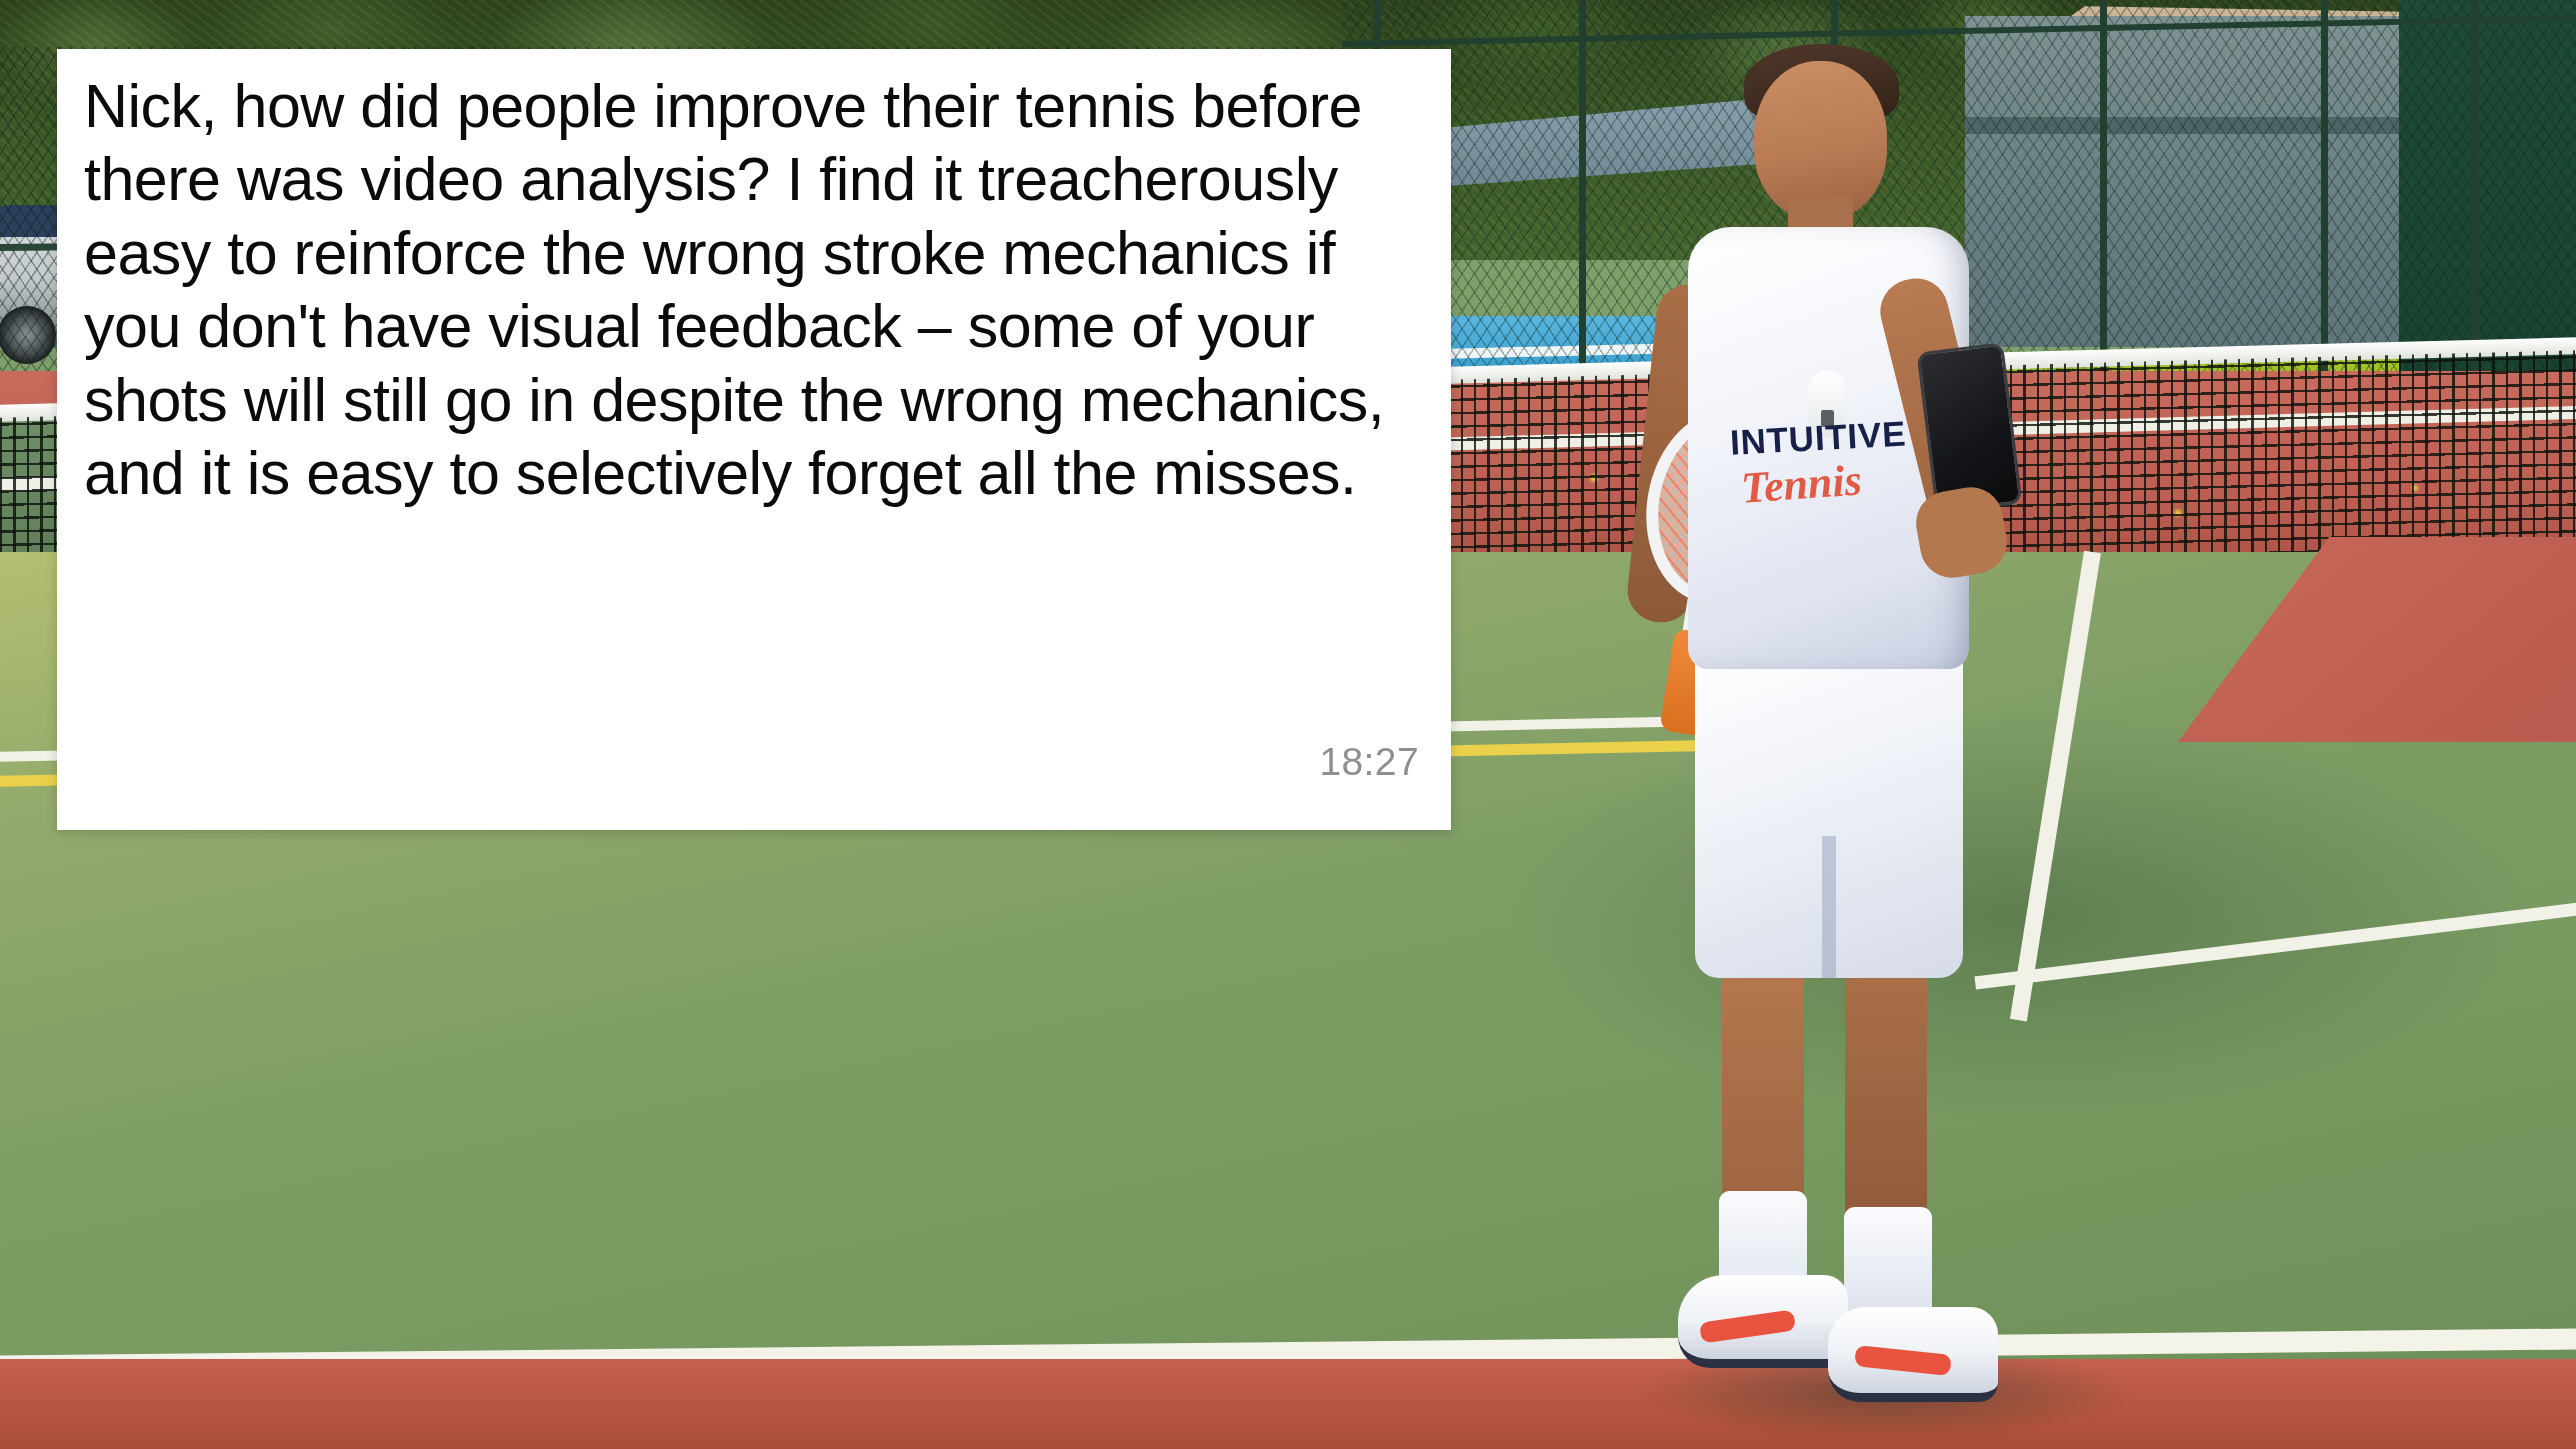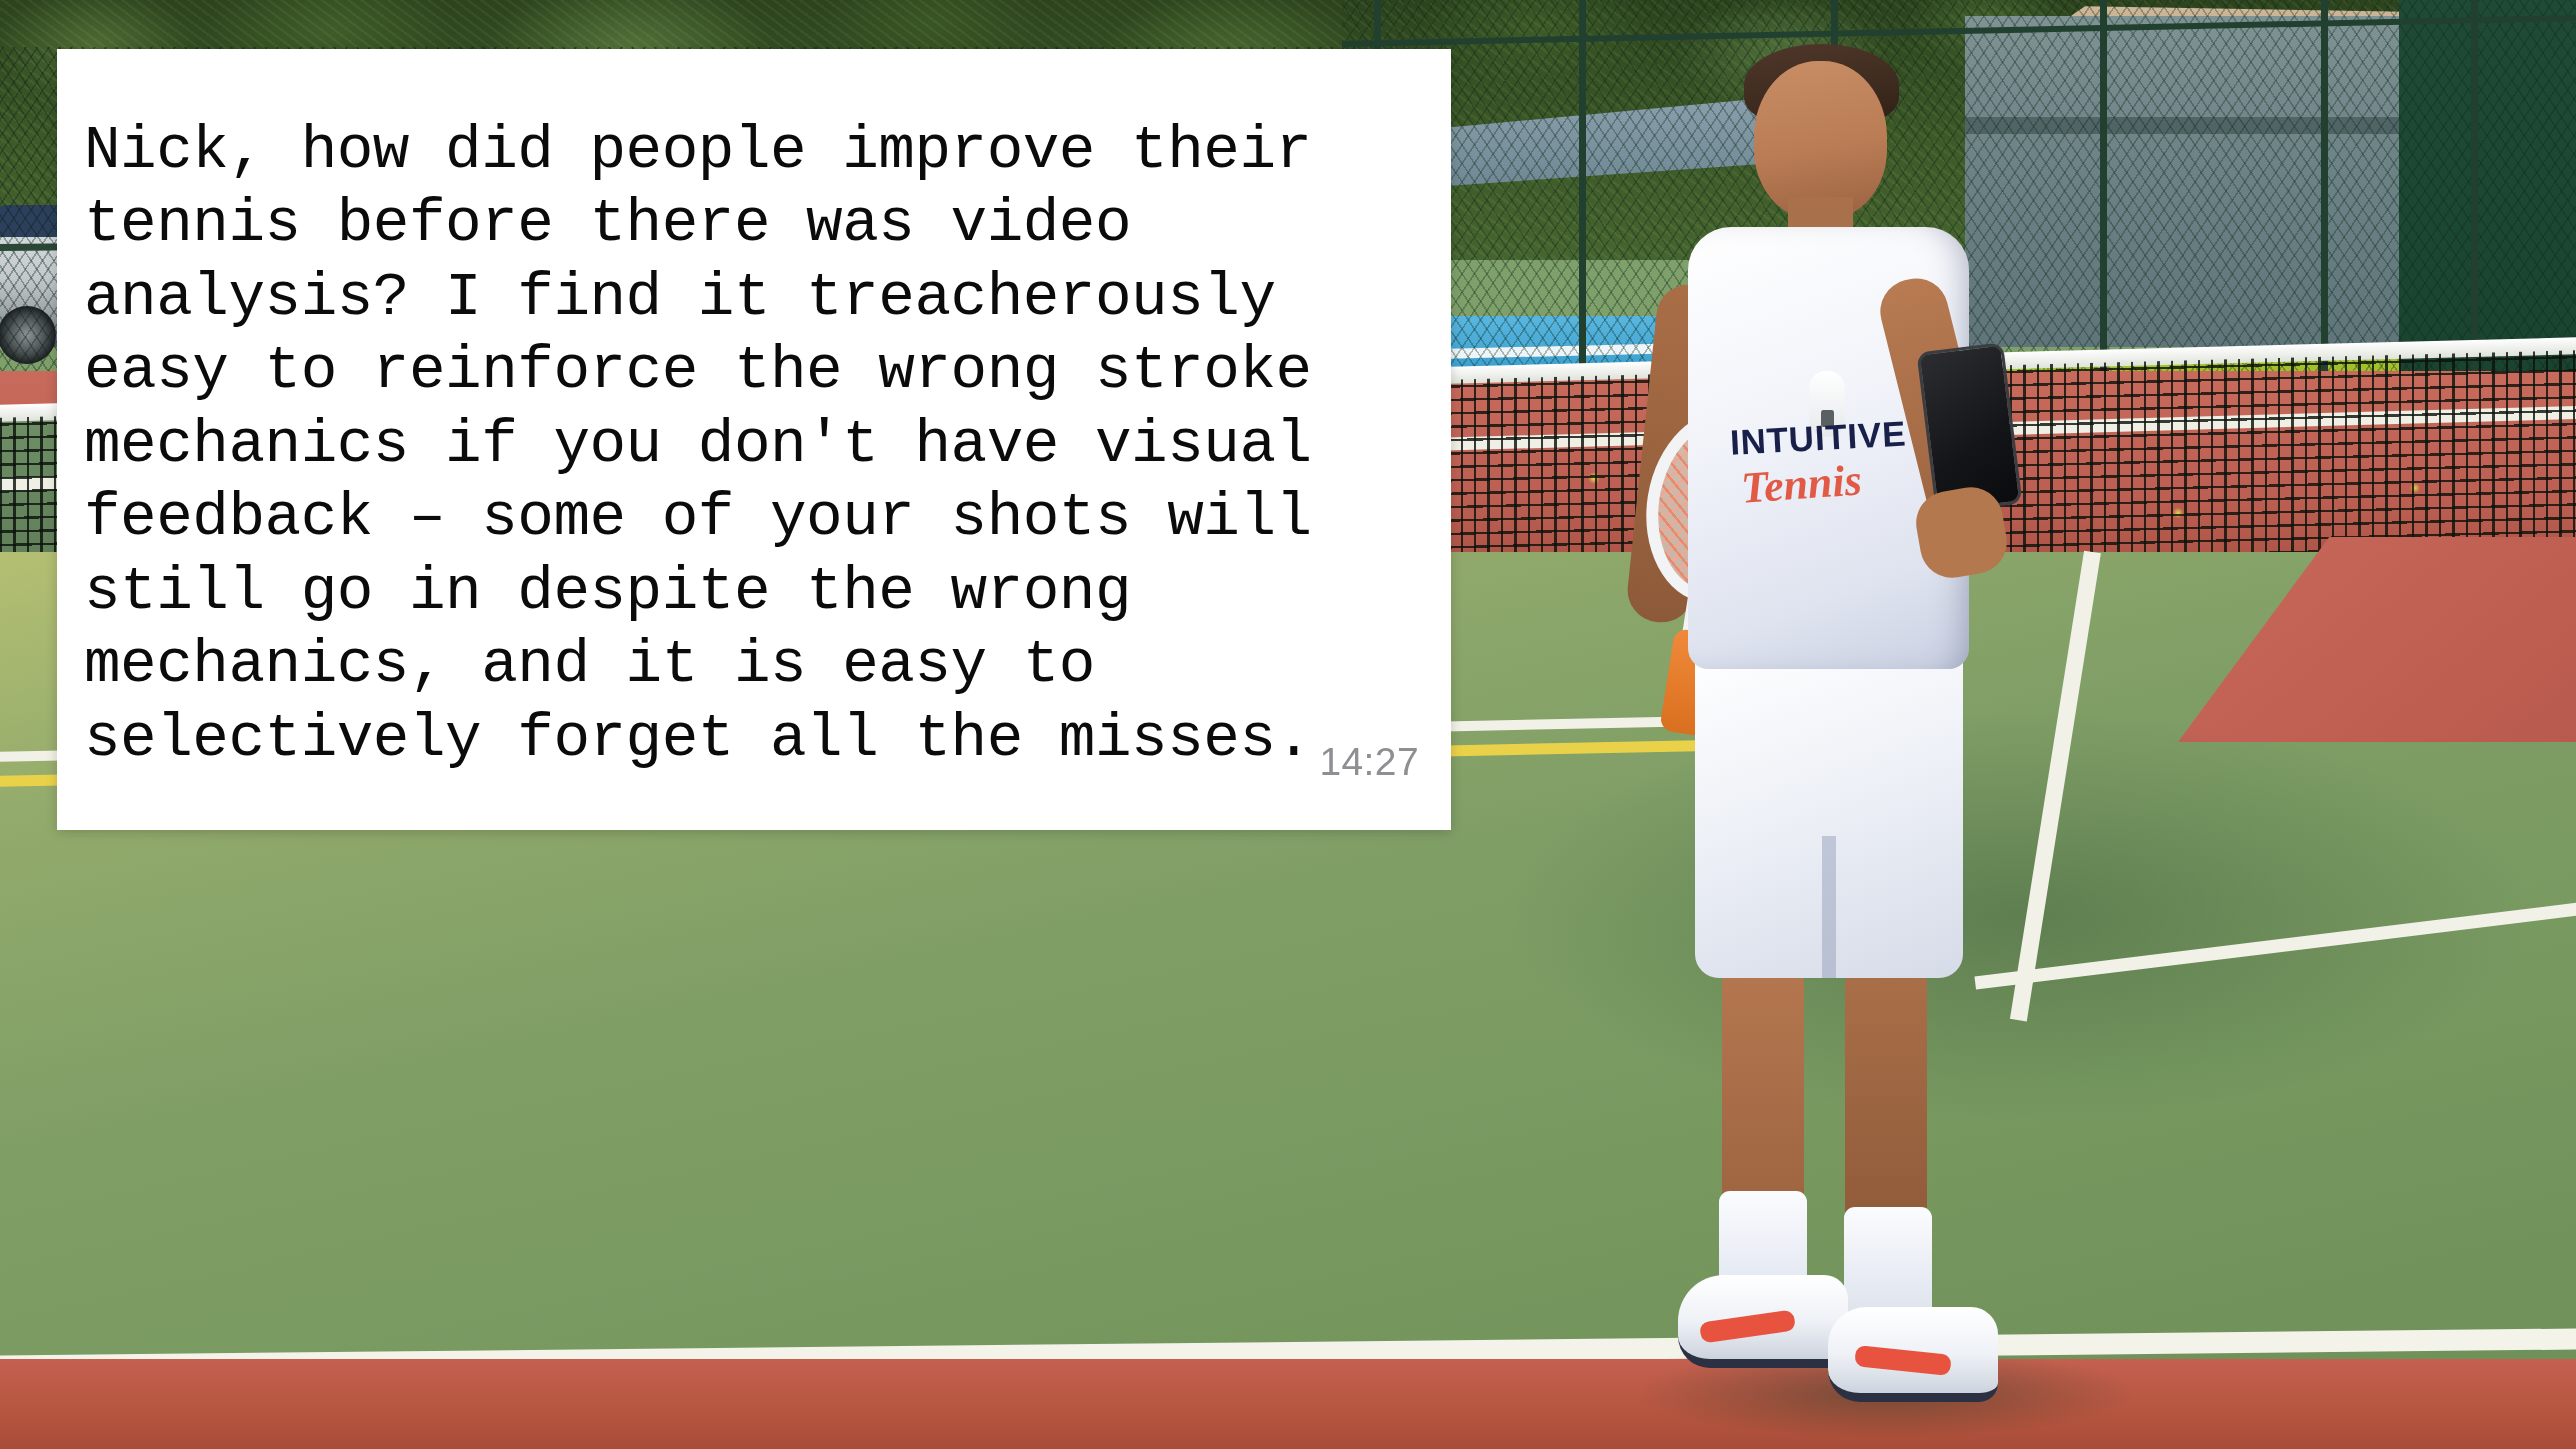--- a/index.html
+++ b/index.html
@@ -293,22 +293,21 @@
     background:#ffffff;
     padding:20.5px 27px 17.4px 27px;
     box-shadow:0 3.2px 11px rgba(0,0,0,.18);
   }
   #bubble-text{
     color:#0b0b0b;
     font-size:61px;
     line-height:1.205;
     letter-spacing:-0.5px;
     white-space:pre-line;
-    font-family:Liberation Mono, monospace;
-    margin-top:44px;
+    font-family:Liberation Sans, sans-serif;
   }
   #bubble-meta{
     position:absolute;right:32px;bottom:46px;
     color:#8e8e93;font-size:39px;letter-spacing:0.4px;
     font-family:"Liberation Sans", sans-serif;
   }
 </style>
 </head>
 <body>
 
@@ -377,17 +376,17 @@
     <div class="mp" id="mic"></div>
     <div class="mp" id="shirtlogo1">INTUITIVE</div>
     <div class="mp" id="shirtlogo2">Tennis</div>
     <div class="mp" id="armL"></div>
     <div class="mp" id="phone"></div>
     <div class="mp" id="handL"></div>
   </div>
 
   <div id="bubble">
     <div id="bubble-text">Nick, how did people improve their tennis before there was video analysis? I find it treacherously easy to reinforce the wrong stroke mechanics if you don't have visual feedback – some of your shots will still go in despite the wrong mechanics, and it is easy to selectively forget all the misses.</div>
-    <div id="bubble-meta">14:27</div>
+    <div id="bubble-meta">18:27</div>
   </div>
 
 </div>
 
 
 </body></html>

